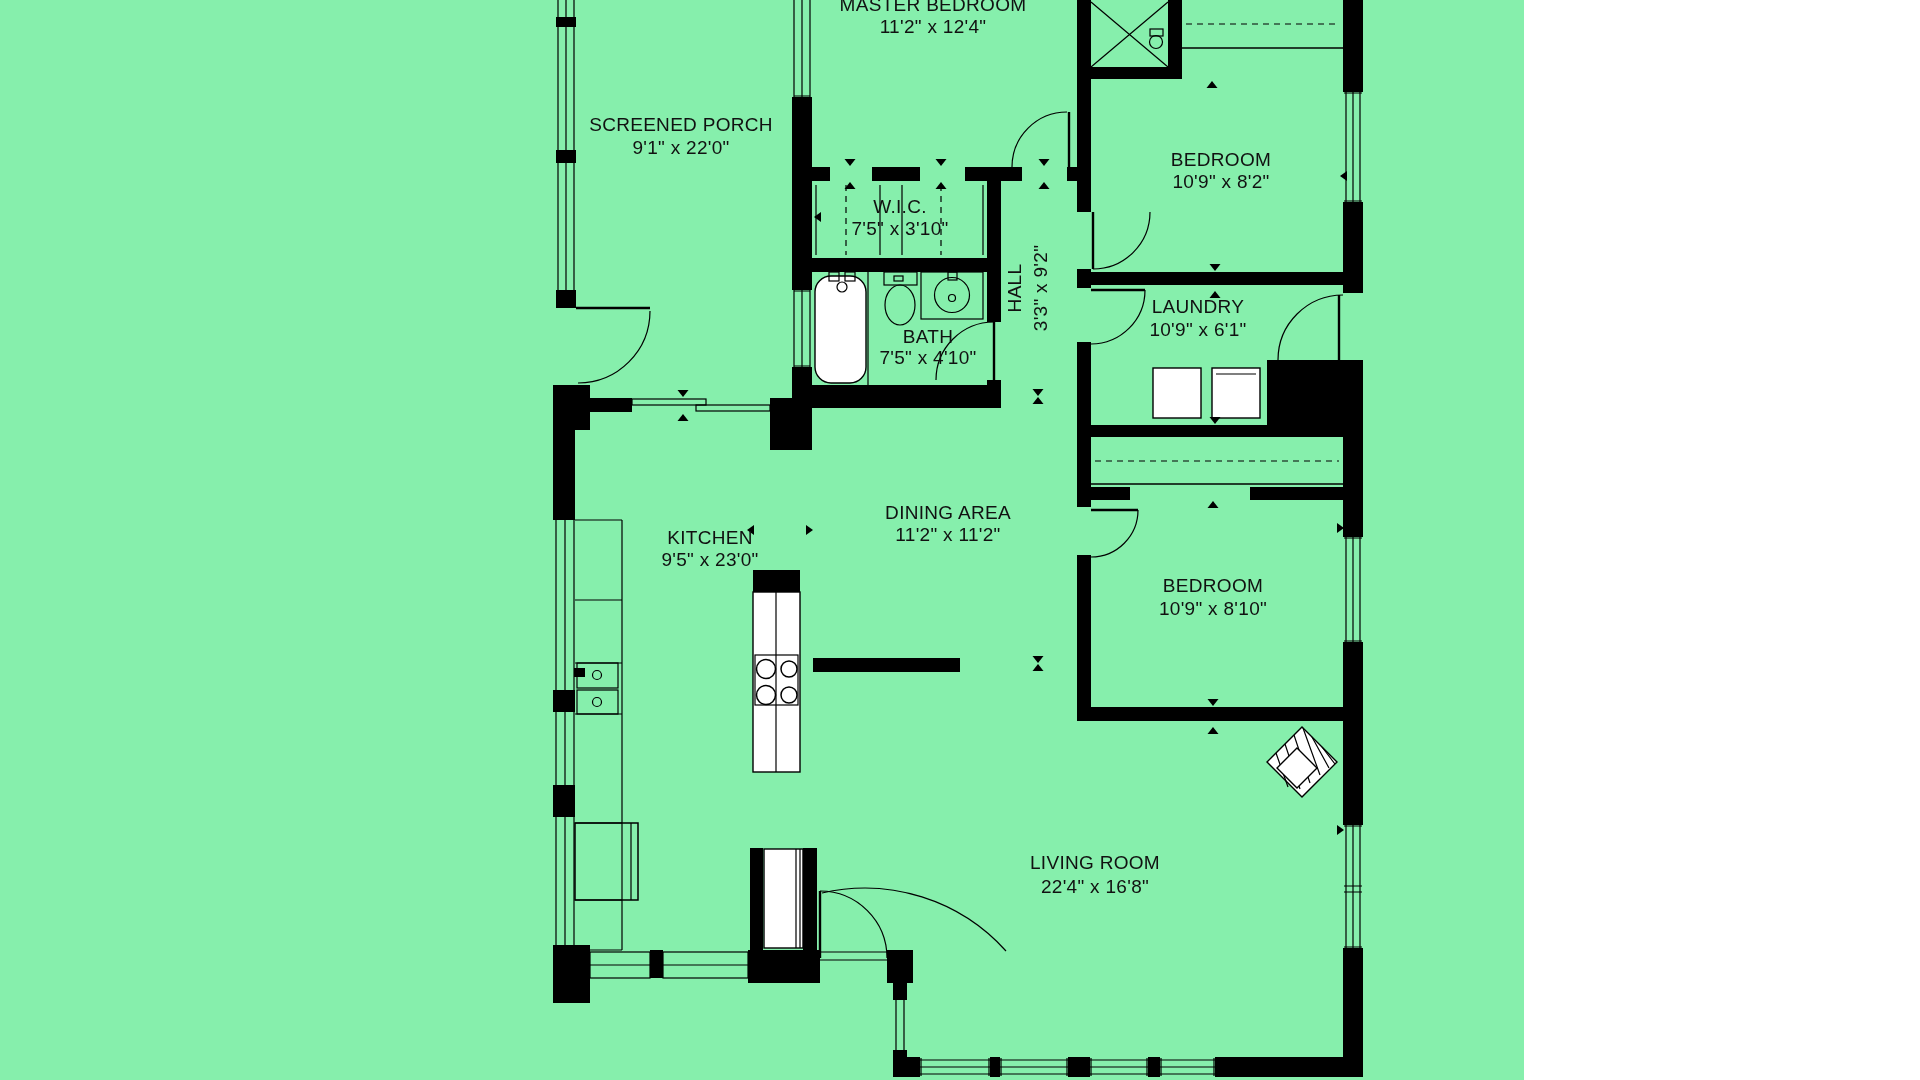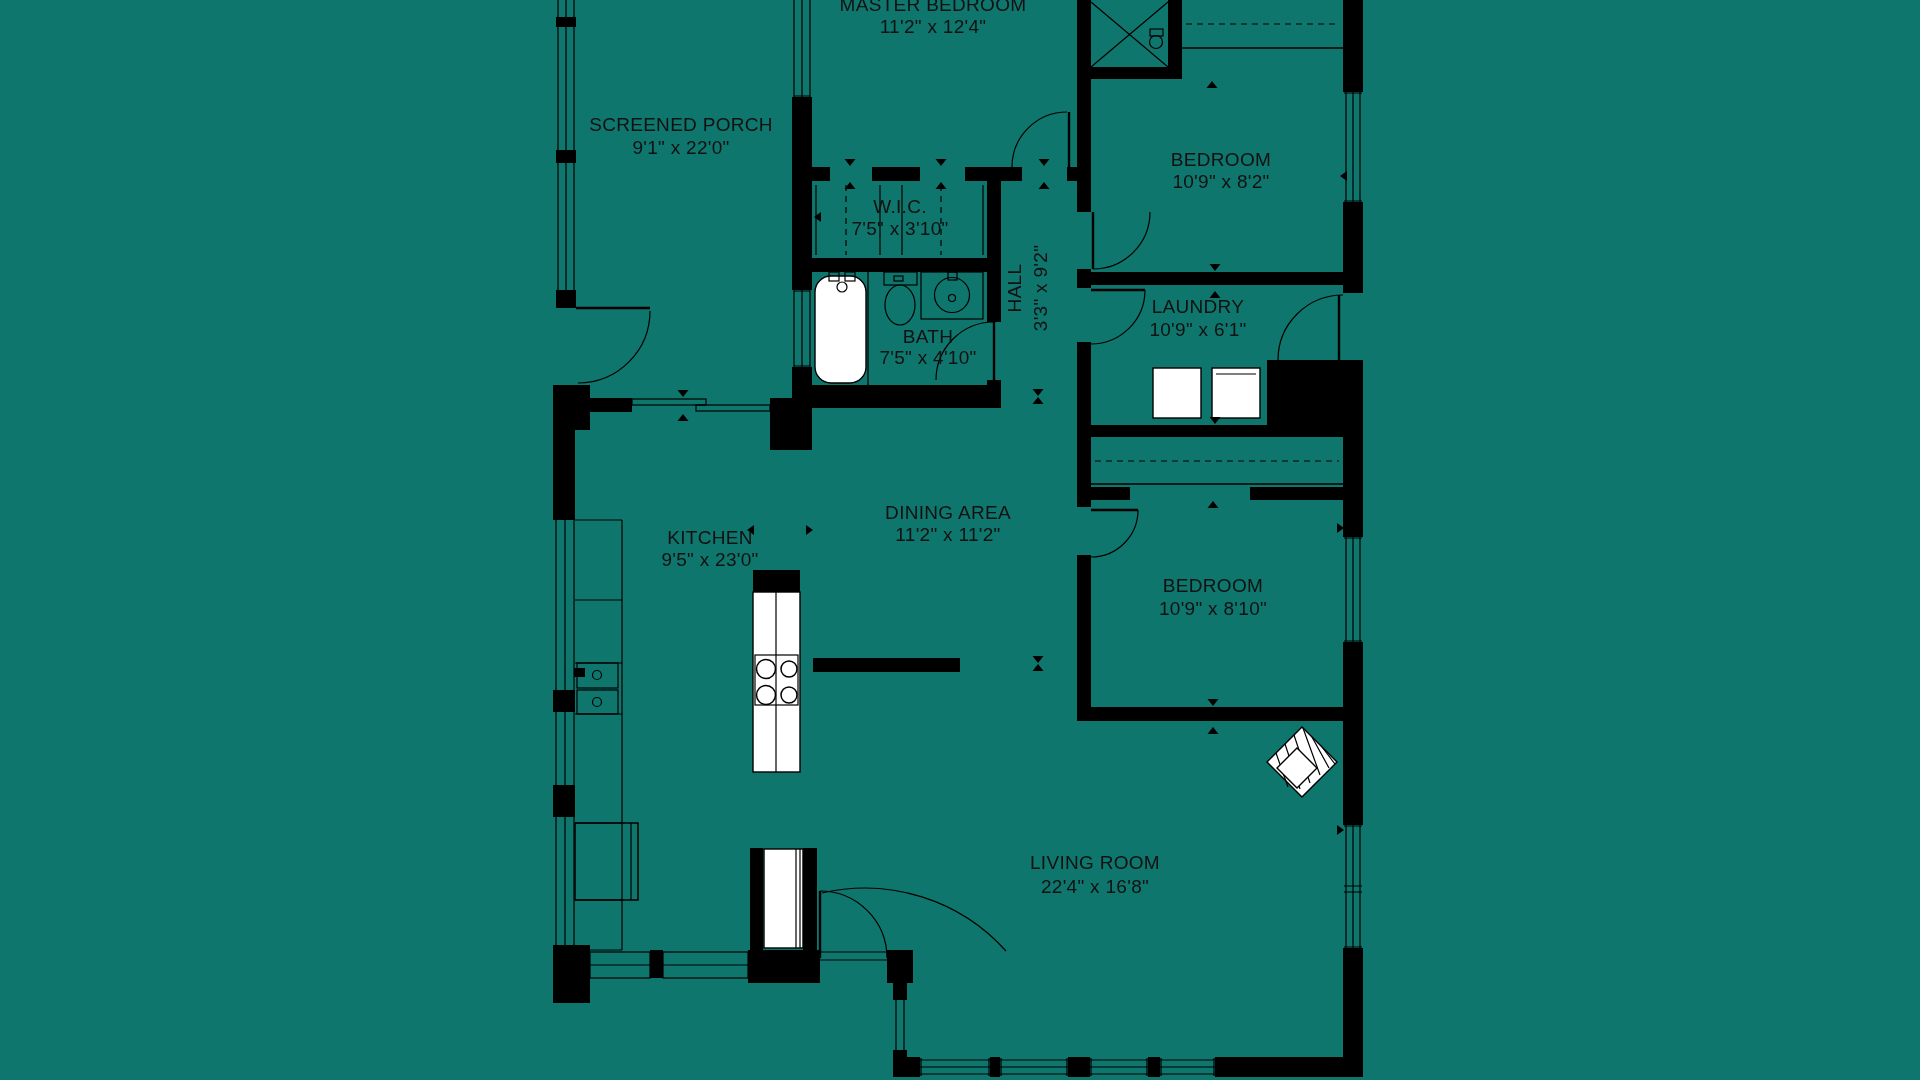--- a/index.html
+++ b/index.html
@@ -1,16 +1,16 @@
 <!DOCTYPE html>
 <html><head>
 <meta charset="utf-8">
 <style>
   html,body{margin:0;padding:0;background:#ffffff;}
-  .stage{position:relative;width:1920px;height:1080px;background:#0f766e;overflow:hidden;
+  .stage{position:relative;width:1524px;height:1080px;background:#86efac;overflow:hidden;
          font-family:"Liberation Sans",sans-serif;text-align:center;}
   svg{display:block}
   text{fill:#111111;font-family:"Liberation Sans",sans-serif;font-size:19px;letter-spacing:.3px;}
   .wall{fill:#000000;stroke:none}
   .thin{stroke:#000;stroke-width:1.2;fill:none}
   .thick{stroke:#000;stroke-width:1.5;fill:none}
   .slab{stroke:#000;stroke-width:2.4;fill:none}
   .arc{stroke:#000;stroke-width:1.2;fill:none}
   .fix{stroke:#000;stroke-width:1.4;fill:#ffffff}
   .dash{stroke:#000;stroke-width:1.2;fill:none;stroke-dasharray:6 5}

